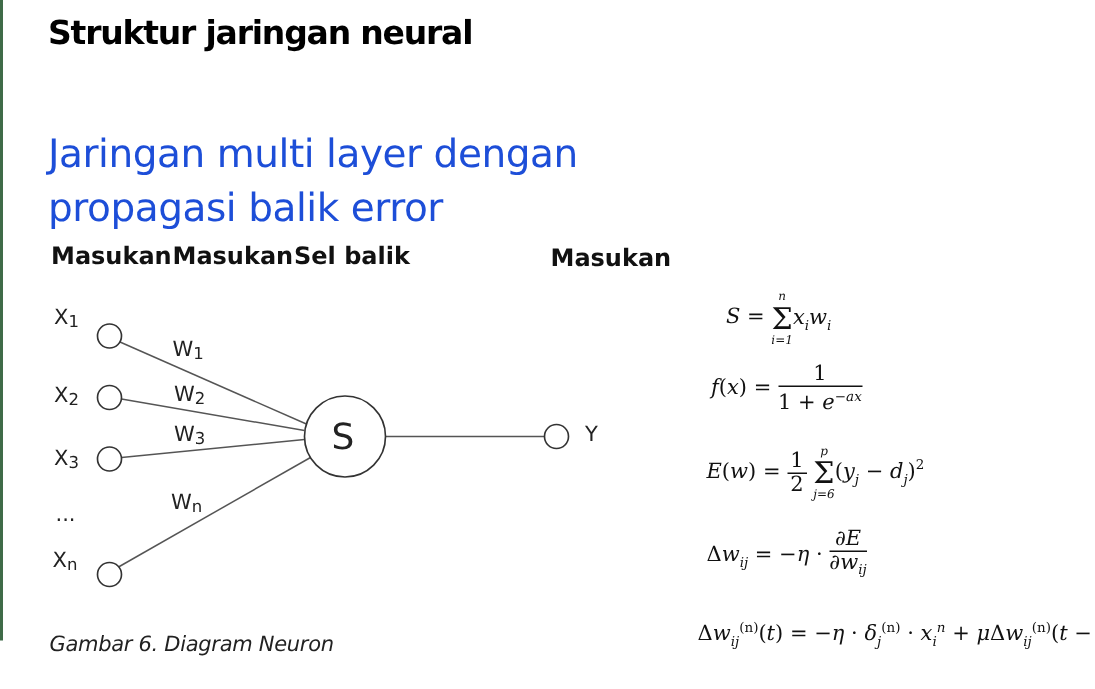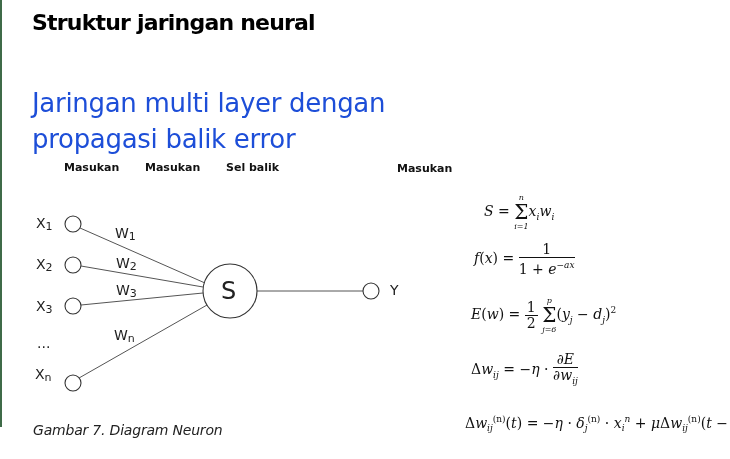--- a/index.html
+++ b/index.html
@@ -16,23 +16,22 @@
       position: absolute; left: 32px; top: 10px;
       font-family: "DejaVu Sans", sans-serif; font-weight: bold;
       font-size: 22px; letter-spacing: -0.8px; color: #000;
       white-space: nowrap;
     }
     .subtitle {
       position: absolute; left: 32px; top: 69px; width: 420px;
       font-size: 26px; line-height: 36px; color: #1d4ed8; letter-spacing: -0.3px; margin-top: 16px;
     }
     .col-head {
-      position: absolute; top: 161px; font-size: 11px; font-weight: bold; color: #111;
+      position: absolute; top: 161px; font-size: 16px; font-weight: bold; color: #111;
       white-space: nowrap;
-      margin-left: 30px;
     }
     .diagram { position: absolute; left: 0; top: 0; }
     .lbl {
       position: absolute; font-size: 14px; color: #222; white-space: nowrap;
     }
     .lbl sub { font-size: 11px; vertical-align: -2px; }
     .caption {
       position: absolute; left: 33px; top: 422px;
       font-style: italic; font-size: 14px; color: #222; white-space: nowrap;
       letter-spacing: -0.2px;
@@ -74,35 +73,35 @@
   <g stroke="#333" stroke-width="1.1" fill="#fff">
     <circle cx="73" cy="224" r="8"></circle>
     <circle cx="73" cy="265" r="8"></circle>
     <circle cx="73" cy="306" r="8"></circle>
     <circle cx="73" cy="383" r="8"></circle>
     <circle cx="230" cy="291" r="27"></circle>
     <circle cx="371" cy="291" r="8"></circle>
   </g>
 </svg>
 
-<div class="lbl" style="left:36px; top:215px"><span>X</span><sub>1</sub></div>
+<div class="lbl" style="left:36px; top:204px"><span>X</span><sub>1</sub></div>
 <div class="lbl" style="left:36px; top:256px"><span>X</span><sub>2</sub></div>
 <div class="lbl" style="left:36px; top:298px"><span>X</span><sub>3</sub></div>
 <div class="lbl" style="left:37px; top:335px"><span>...</span></div>
 <div class="lbl" style="left:35px; top:366px"><span>X</span><sub>n</sub></div>
 
 <div class="lbl" style="left:115px; top:225px"><span>W</span><sub>1</sub></div>
 <div class="lbl" style="left:116px; top:255px"><span>W</span><sub>2</sub></div>
 <div class="lbl" style="left:116px; top:282px"><span>W</span><sub>3</sub></div>
 <div class="lbl" style="left:114px; top:327px"><span>W</span><sub>n</sub></div>
 
 <div class="lbl" style="left:221px; top:277px; font-size:24px">S</div>
 <div class="lbl" style="left:390px; top:282px">Y</div>
 
-<div class="caption">Gambar 7. Diagram Neuron</div>
+<div class="caption">Gambar 6. Diagram Neuron</div>
 
 <div class="formula" style="left:484px; top:193px">
   <span>S</span> <span class="up">=</span>
   <span class="sum"><span class="lim">n</span><span class="big">Σ</span><span class="lim">i=1</span></span><span>x<sub>i</sub>w<sub>i</sub></span>
 </div>
 
 <div class="formula" style="left:474px; top:242px">
   <span>f</span><span class="up">(</span>x<span class="up">) =</span>
   <span class="frac"><span class="num up">1</span><span class="den"><span class="up">1 +</span> e<sup>−ax</sup></span></span>
 </div>

